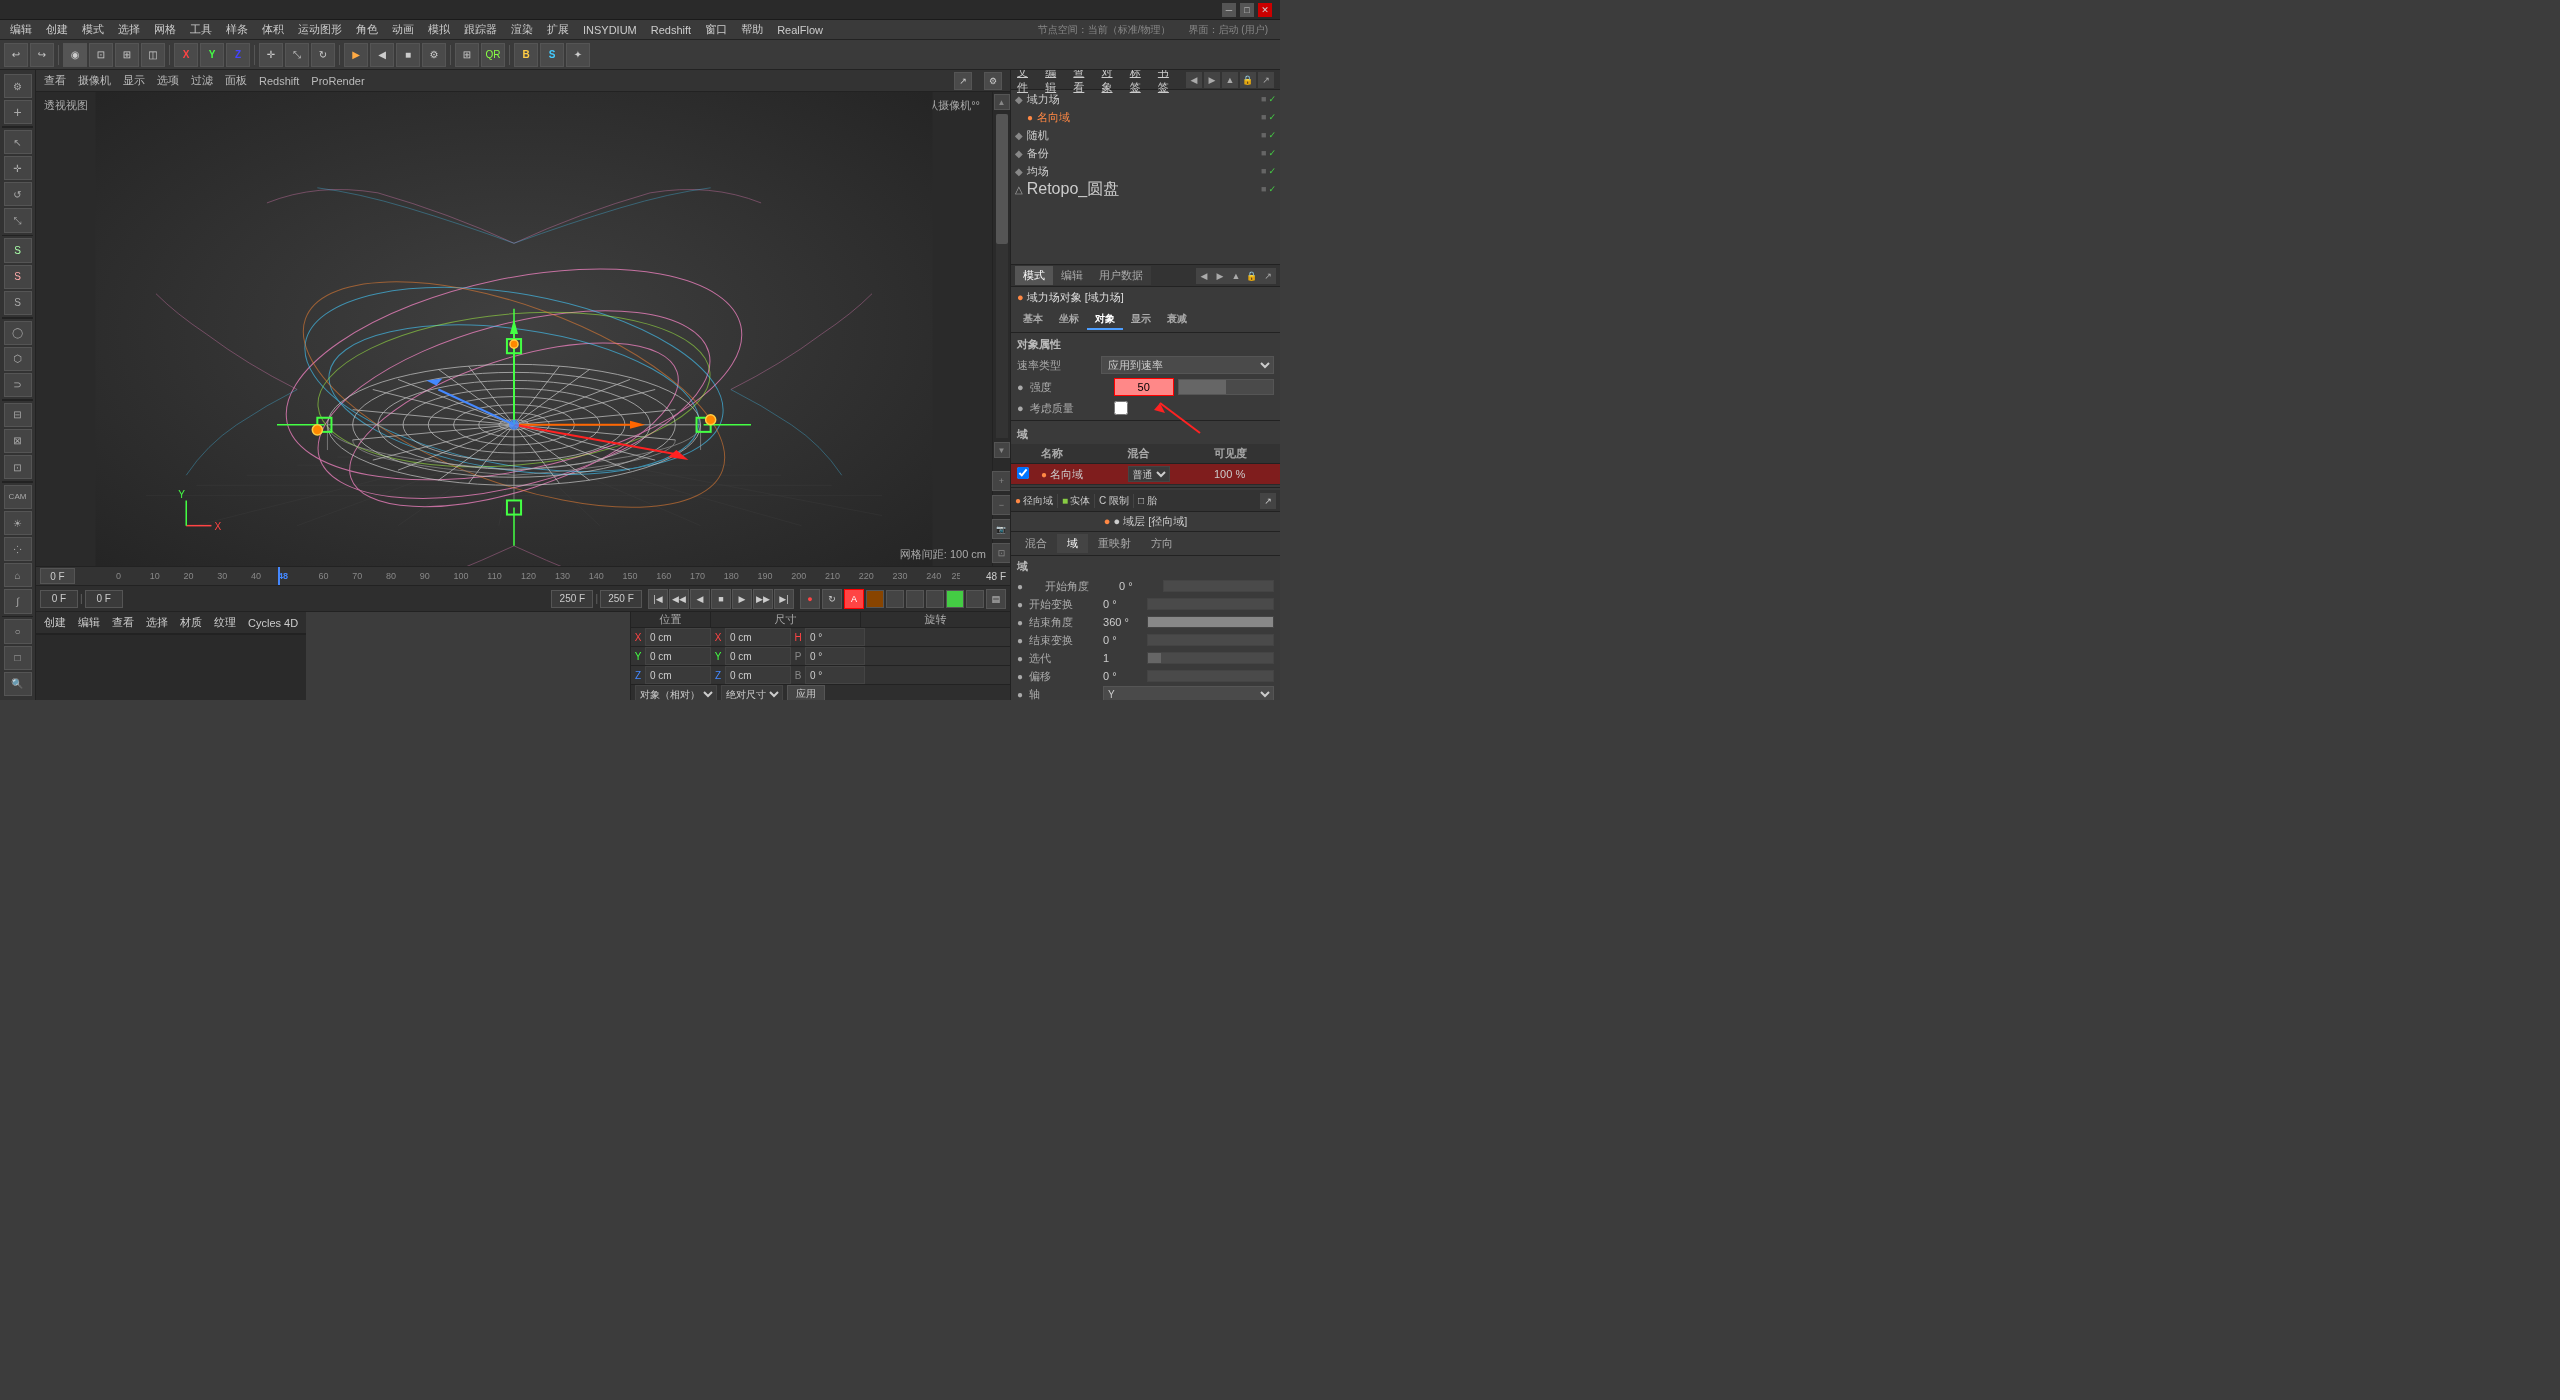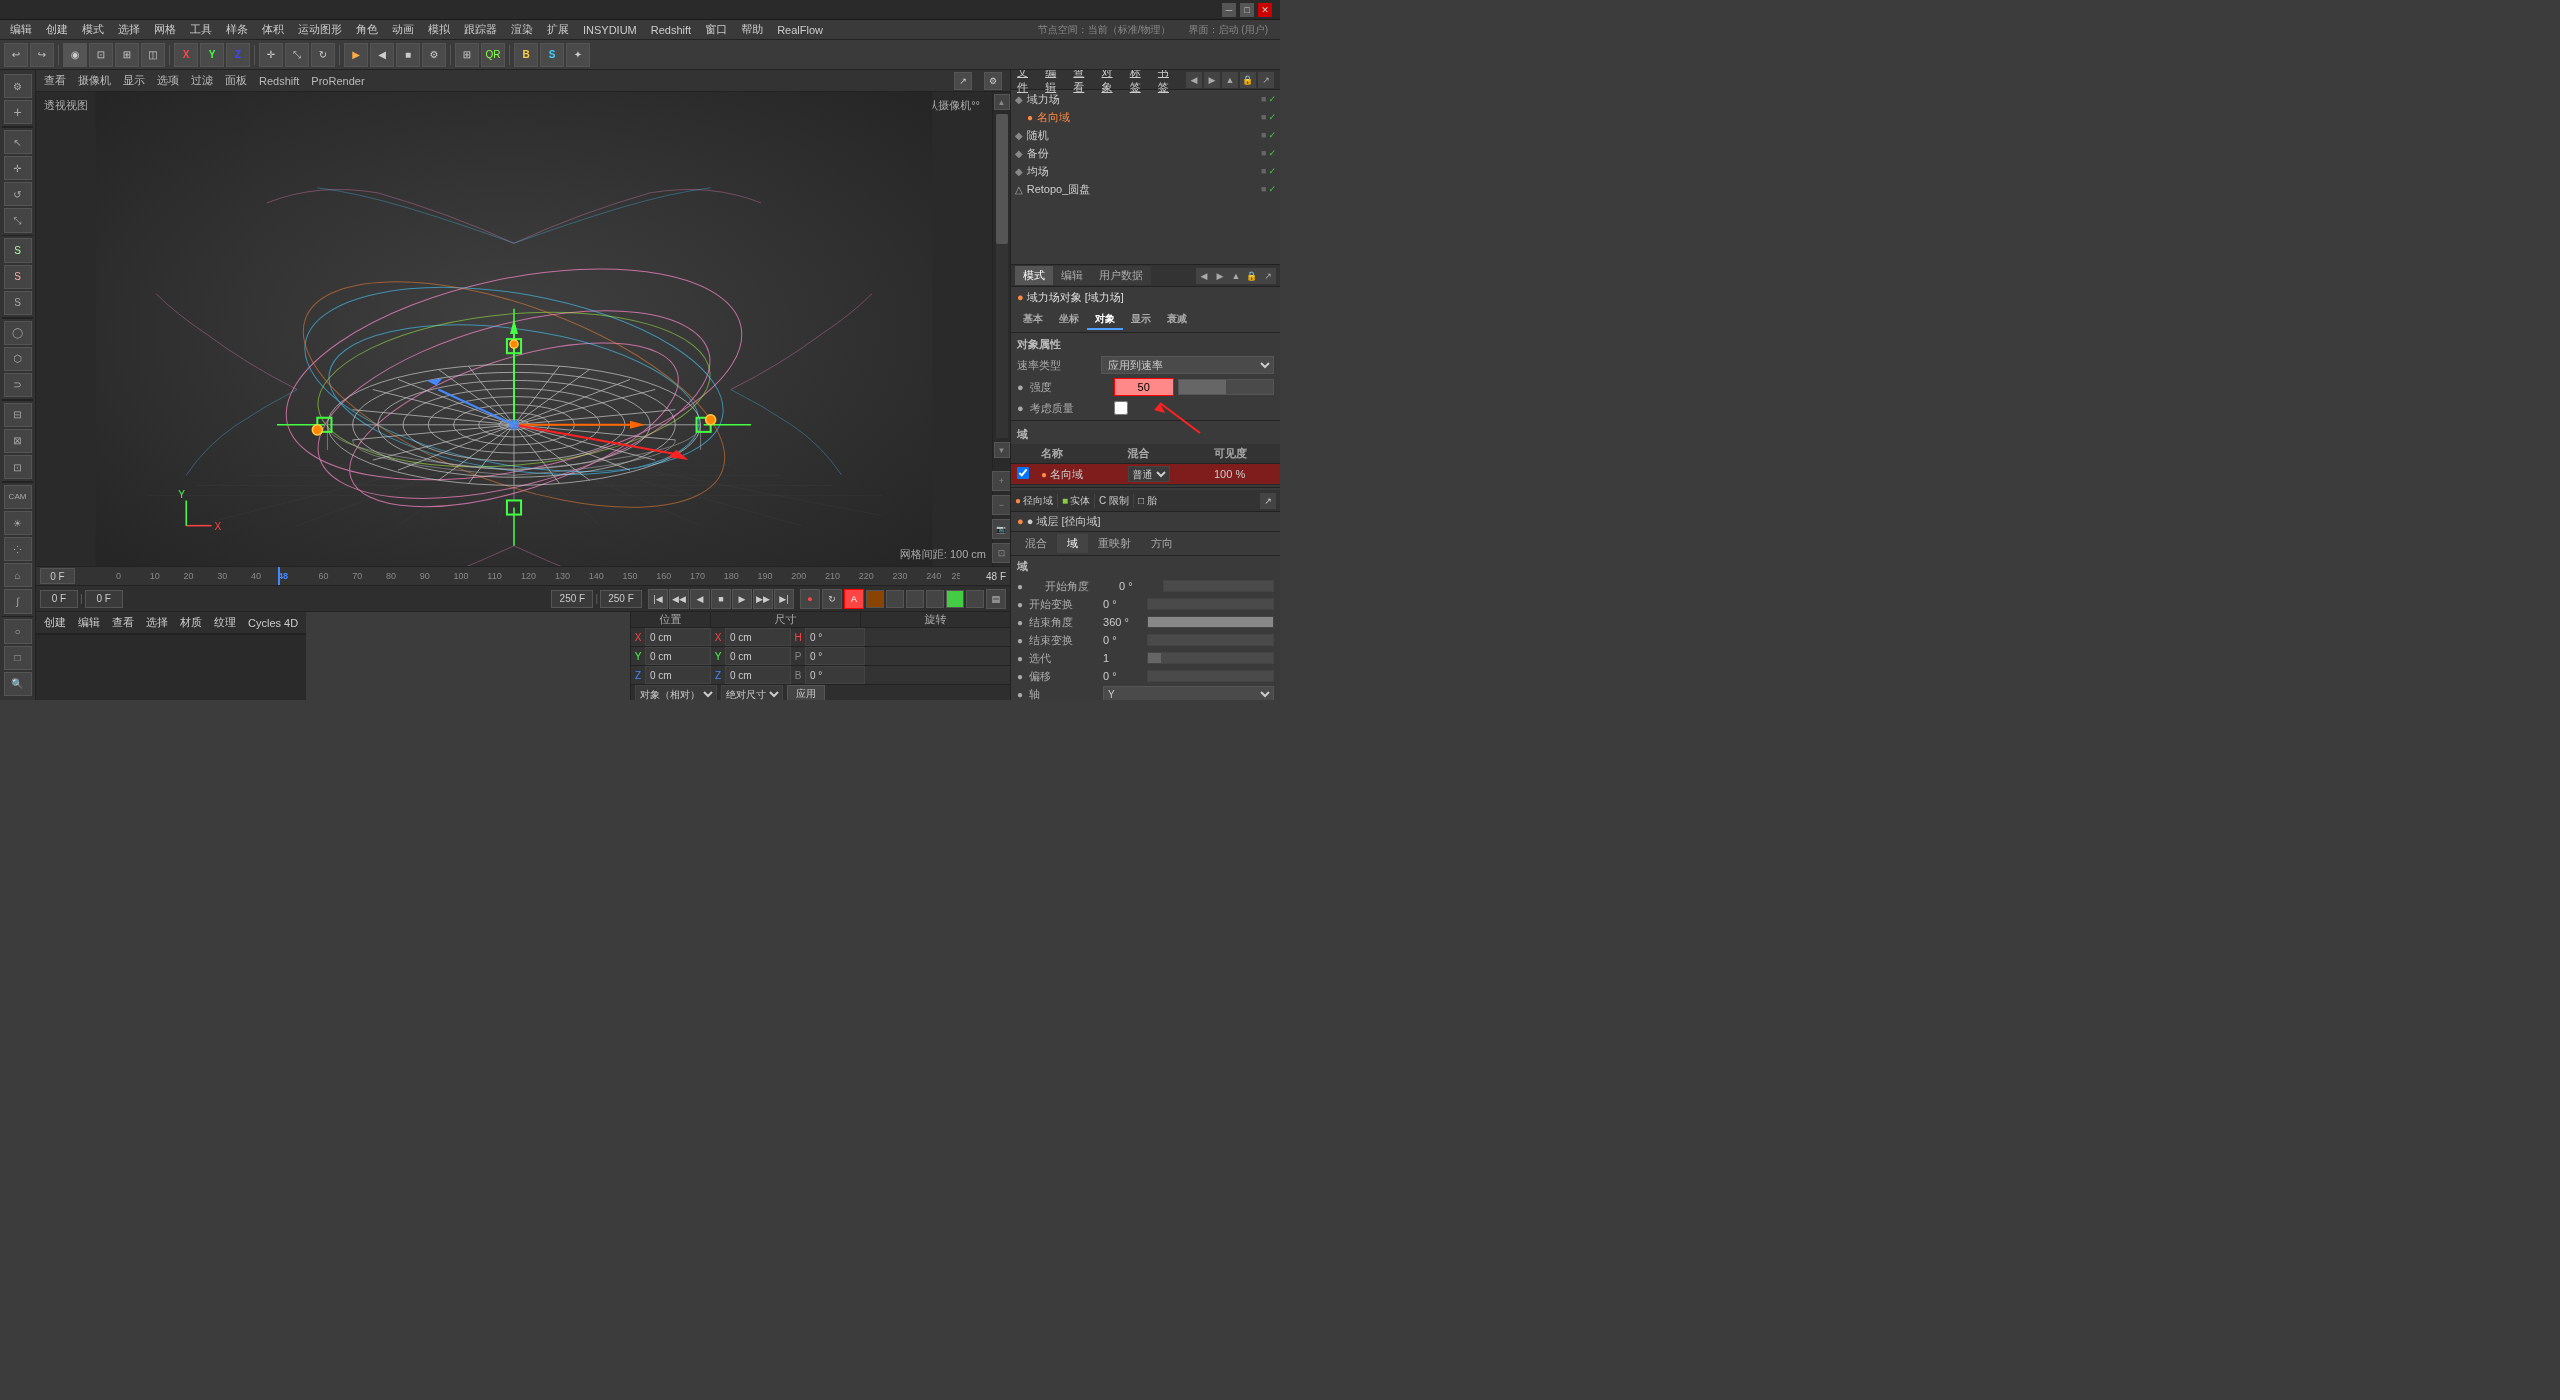--- a/index.html
+++ b/index.html
@@ -951,21 +951,21 @@
         <div class="object-list-item">
           <span style="color:#888;font-size:10px;">◆</span>
           <span style="font-size:11px;">均场</span>
           <div style="margin-left:auto;display:flex;gap:2px;">
             <span style="font-size:9px;color:#666;">■</span>
             <span style="font-size:9px;color:#44cc44;">✓</span>
           </div>
         </div>
         <div class="object-list-item">
           <span style="color:#aaa;font-size:10px;">△</span>
-          <span style="font-size:11px;">Retopo_圆盘</span>
+          <span style="font-size:16px;">Retopo_圆盘</span>
           <div style="margin-left:auto;display:flex;gap:2px;">
             <span style="font-size:9px;color:#666;">■</span>
             <span style="font-size:9px;color:#44cc44;">✓</span>
           </div>
         </div>
       </div>
 
       <div id="props-panel">
 
         <div style="display:flex;align-items:center;height:22px;background:#333;border-bottom:1px solid #222;padding:0 4px;">
@@ -1062,21 +1062,21 @@
           <span style="width:1px;height:14px;background:#444;margin:0 2px;"></span>
           <span style="font-size:10px;color:#88cc44;">■</span>
           <span style="font-size:10px;color:#ccc;">实体</span>
           <span style="width:1px;height:14px;background:#444;margin:0 2px;"></span>
           <span style="font-size:10px;color:#ccc;">C 限制</span>
           <span style="width:1px;height:14px;background:#444;margin:0 2px;"></span>
           <span style="font-size:10px;color:#ccc;">□ 胎</span>
           <button style="margin-left:auto;width:16px;height:16px;background:#444;border:none;color:#ccc;font-size:9px;cursor:pointer;">↗</button>
         </div>
 
-        <div style="padding:2px 6px;font-size:11px;color:#ccc;">
+        <div style="padding:2px 6px;font-size:11px;color:#ccc;text-align:center;">
           <span style="color:#ff8844;">●</span>
           <span>● 域层 [径向域]</span>
         </div>
 
         <div class="region-sub-tabs">
           <span class="region-sub-tab">混合</span>
           <span class="region-sub-tab active">域</span>
           <span class="region-sub-tab">重映射</span>
           <span class="region-sub-tab">方向</span>
         </div>

